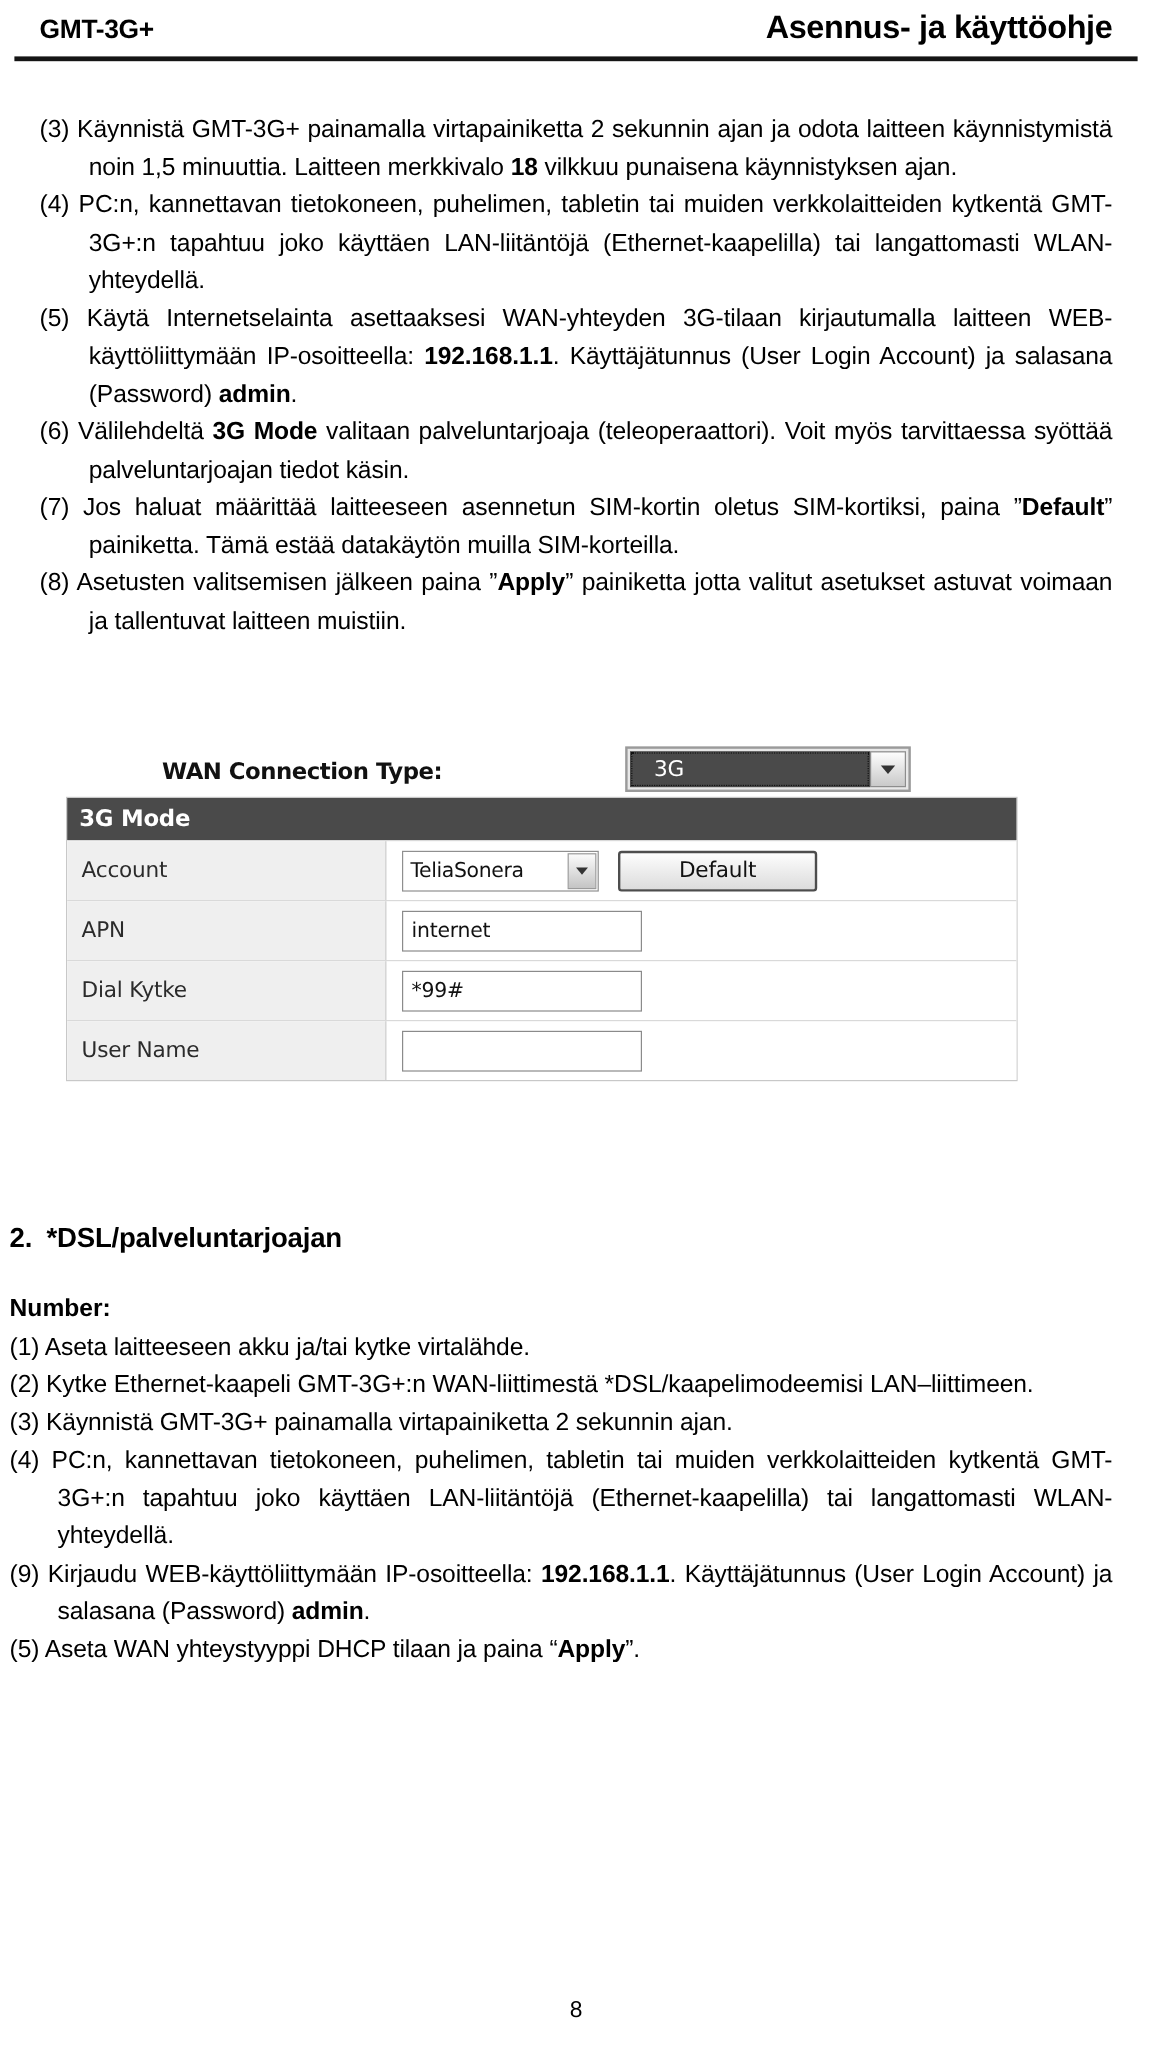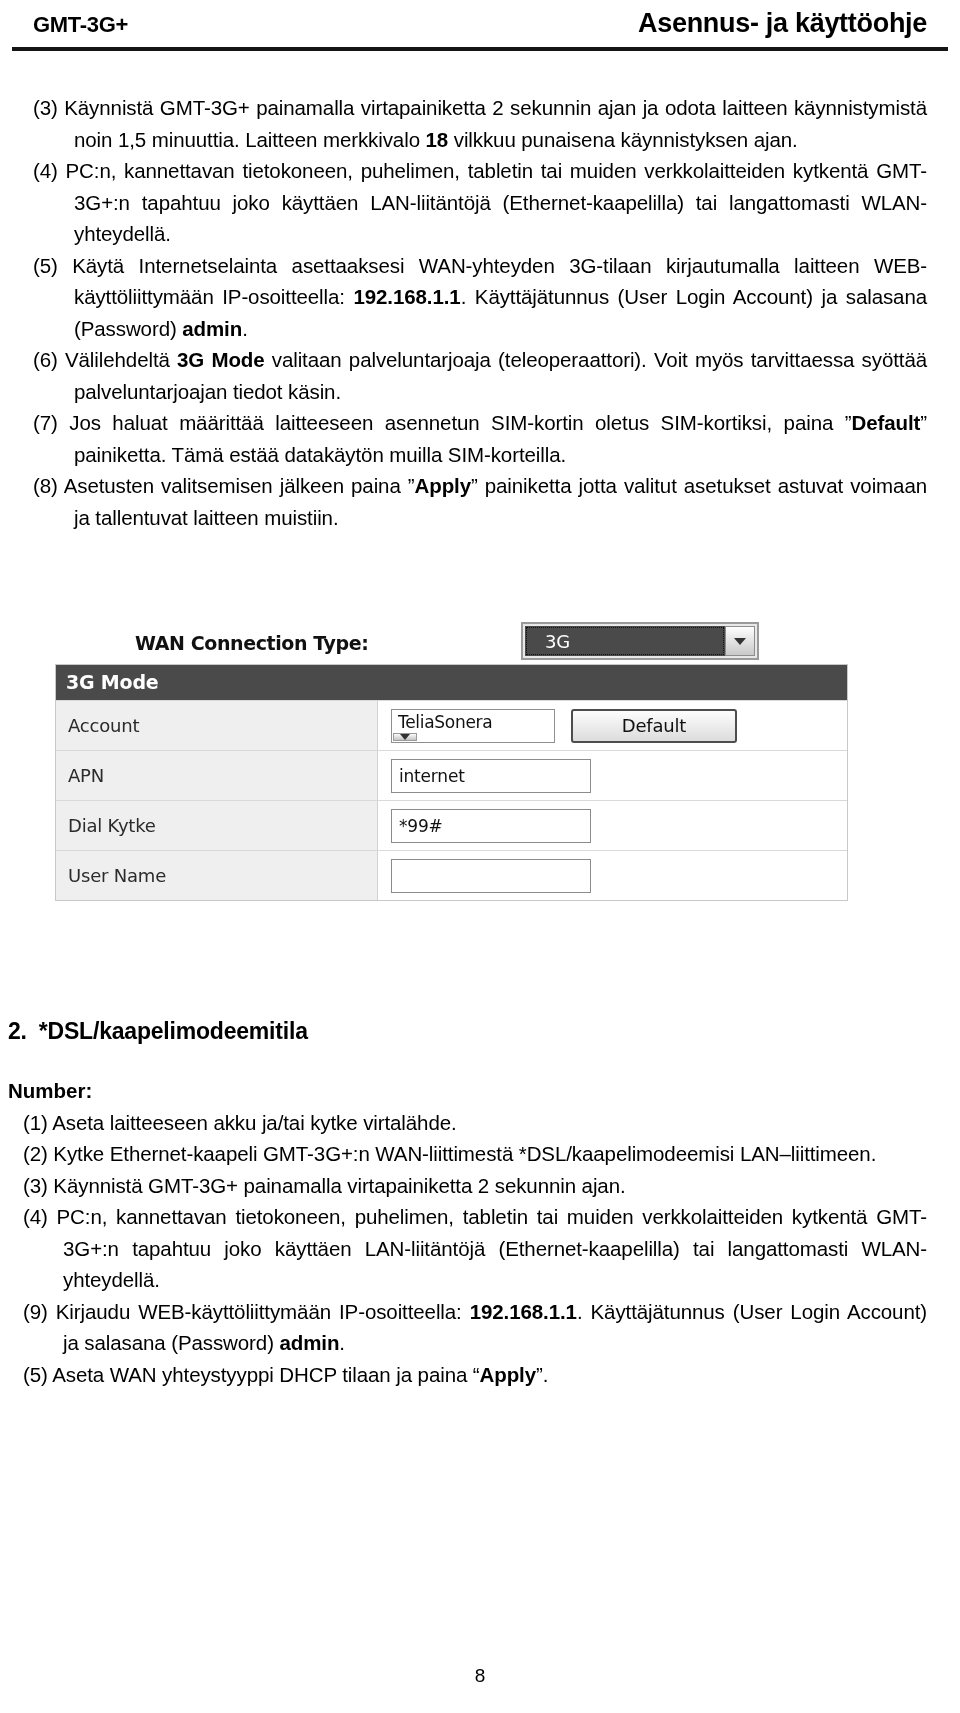--- a/index.html
+++ b/index.html
@@ -152,21 +152,21 @@
     letter-spacing: -0.2px;
   }
   .prow {
     display: flex;
     align-items: stretch;
     border-top: 1px solid #d9d9d9;
     min-height: 49px;
     background: #ffffff;
   }
   .pcell-label {
-    width: 322px;
+    width: 266px;
     background: #efefef;
     border-right: 1px solid #d0d0d0;
     display: flex;
     align-items: center;
     padding-left: 12px;
     box-sizing: border-box;
     font-size: 18px;
     color: #2b2b2b;
     letter-spacing: -0.2px;
   }
@@ -179,21 +179,20 @@
   }
   .mini-select {
     width: 164px;
     height: 34px;
     border: 1px solid #8f8f8f;
     background: #ffffff;
     box-sizing: border-box;
     display: flex;
     align-items: stretch;
     padding: 1px;
-    flex-direction: column;
   }
   .mini-select-value {
     flex: 1 1 auto;
     display: flex;
     align-items: center;
     font-size: 17px;
     padding-left: 5px;
     color: #111;
     letter-spacing: -0.3px;
   }
@@ -253,21 +252,21 @@
     margin: 0 0 30px 0;
     letter-spacing: -0.2px;
   }
   .sec-title .num { margin-right: 12px; }
   .vaiheet {
     font-size: 20.5px;
     font-weight: bold;
     margin: 0 0 0 0;
     line-height: 31.5px;
   }
-  .section2 p.item { padding-left: 40px; text-indent: -40px; margin-left: 15px; }
+  .section2 p.item { padding-left: 40px; text-indent: -40px; }
 
   
   .page-number {
     position: absolute;
     left: 0;
     top: 1665px;
     width: 960px;
     text-align: center;
     font-size: 19px;
   }
@@ -337,21 +336,21 @@
             <div class="txtfield"></div>
           </div>
         </div>
       </div>
   </div>
 
 </div>
 
 <div class="section2">
   <div class="sec-title">
-    <span class="num">2.</span><span>*DSL/kaapelimodeemitila</span>
+    <span class="num">2.</span><span>*DSL/palveluntarjoajan</span>
   </div>
   <div class="vaiheet">Number:</div>
   <div id="sec2-list">
       <p class="item"><span>(1) </span><span>Aseta laitteeseen akku ja/tai kytke virtalähde.</span></p>
       <p class="item"><span>(2) </span><span>Kytke Ethernet-kaapeli GMT-3G+:n WAN-liittimestä *DSL/kaapelimodeemisi LAN–liittimeen.</span></p>
       <p class="item"><span>(3) </span><span>Käynnistä GMT-3G+ painamalla virtapainiketta 2 sekunnin ajan.</span></p>
       <p class="item"><span>(4) </span><span>PC:n, kannettavan tietokoneen, puhelimen, tabletin tai muiden verkkolaitteiden kytkentä GMT-3G+:n tapahtuu joko käyttäen LAN-liitäntöjä (Ethernet-kaapelilla) tai langattomasti WLAN-yhteydellä.</span></p>
       <p class="item"><span>(9) </span><span>Kirjaudu WEB-käyttöliittymään IP-osoitteella: </span><b>192.168.1.1</b><span>. Käyttäjätunnus (User Login Account) ja salasana (Password) </span><b>admin</b><span>.</span></p>
       <p class="item"><span>(5) </span><span>Aseta WAN yhteystyyppi DHCP tilaan ja paina “</span><b>Apply</b><span>”.</span></p>
     </div>

